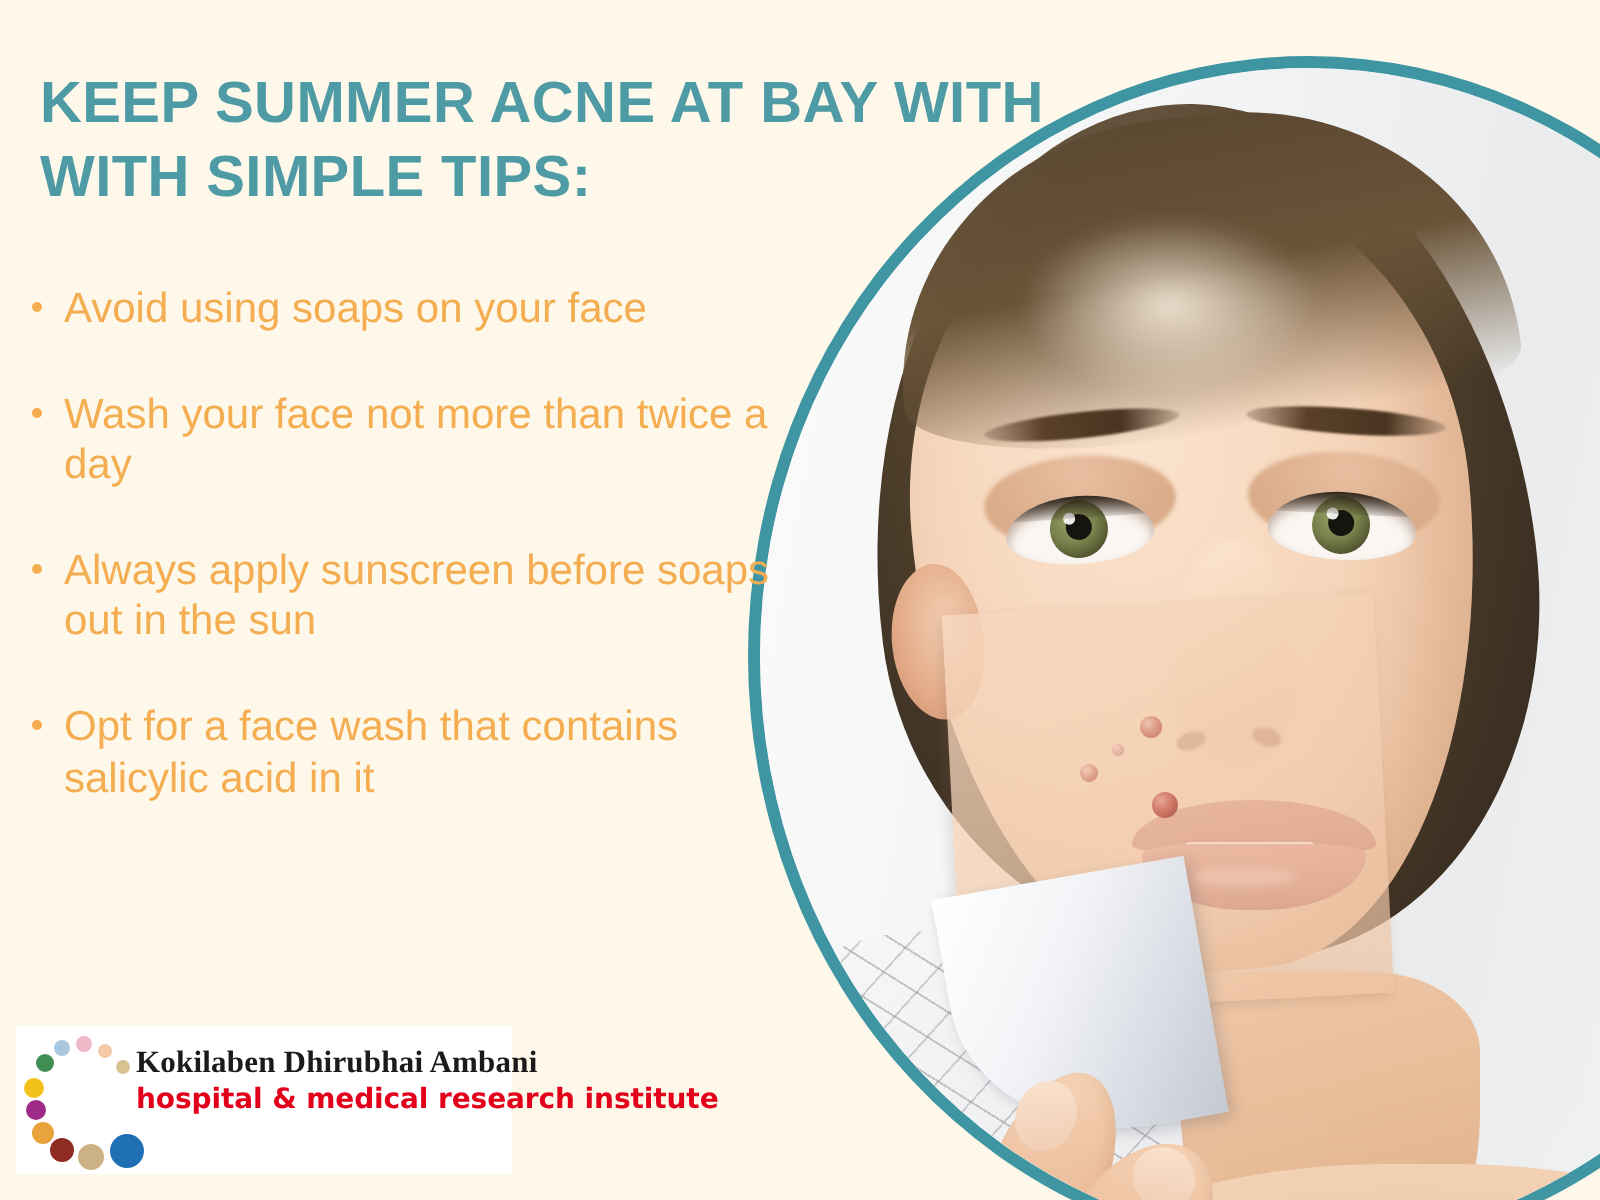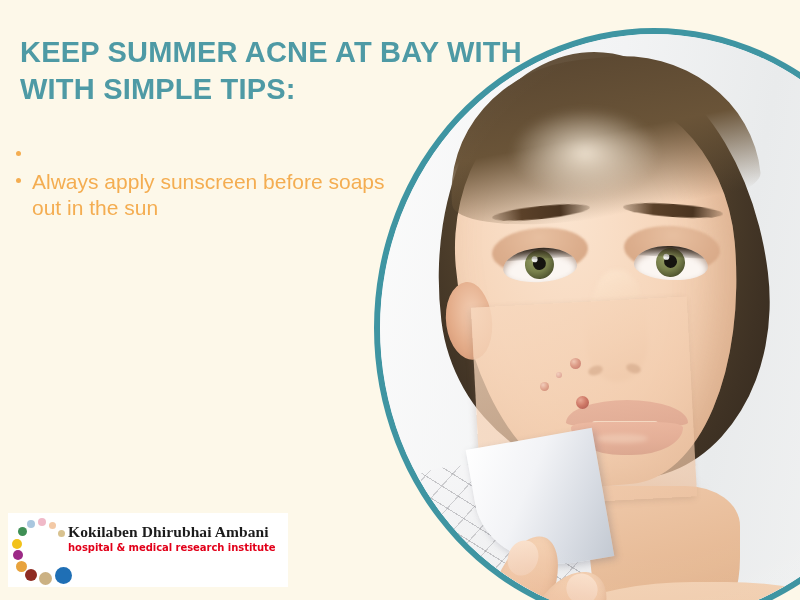--- a/index.html
+++ b/index.html
@@ -355,21 +355,21 @@
     height: 5px;
     border-radius: 50%;
     background: #f4ad51;
   }
 
   
   .logo {
     position: absolute;
     left: 8px;
     top: 513px;
-    width: 280px;
+    width: 248px;
     height: 74px;
     background: #ffffff;
   }
   .logo-dots {
     position: absolute;
     left: 4px;
     top: 4px;
     width: 68px;
     height: 66px;
   }
@@ -387,21 +387,21 @@
   .logo-name {
     font-family: "Liberation Serif", serif;
     font-size: 15.5px;
     font-weight: bold;
     color: #1b1b1b;
     letter-spacing: .1px;
     white-space: nowrap;
   }
   .logo-sub {
     font-family: "DejaVu Sans", sans-serif;
-    font-size: 10px;
+    font-size: 14px;
     font-weight: bold;
     color: #e2001a;
     letter-spacing: -0.05px;
     margin-top: 1px;
     white-space: nowrap;
   }
   .logo-tag {
     font-family: "Liberation Serif", serif;
     font-style: italic;
     font-size: 11.5px;
@@ -480,24 +480,33 @@
   </div>
 
   <div class="headline">
     <div>KEEP SUMMER ACNE AT BAY WITH</div>
     <div>WITH SIMPLE TIPS:</div>
   </div>
 
   <ul class="bullets">
     <li class="bullet">
       <span class="dot"></span>
+      <span>Avoid using soaps on your face</span>
+    </li>
+    <li class="bullet">
+      <span class="dot"></span>
+      <span>Wash your face not more than twice a day</span>
     </li>
     <li class="bullet">
       <span class="dot"></span>
       <span>Always apply sunscreen before soaps out in the sun</span>
+    </li>
+    <li class="bullet">
+      <span class="dot"></span>
+      <span>Opt for a face wash that contains salicylic acid in it</span>
     </li>
   </ul>
 
   <div class="logo">
     <div class="logo-dots" id="logo-dots">
         <span style="left: 26px; top: 1px; width: 8px; height: 8px; background: rgb(240, 185, 200);"></span>
         <span style="left: 15px; top: 3px; width: 8px; height: 8px; background: rgb(169, 199, 223);"></span>
         <span style="left: 37px; top: 5px; width: 7px; height: 7px; background: rgb(243, 201, 166);"></span>
         <span style="left: 6px; top: 10px; width: 9px; height: 9px; background: rgb(63, 143, 85);"></span>
         <span style="left: 46px; top: 13px; width: 7px; height: 7px; background: rgb(216, 194, 143);"></span>

